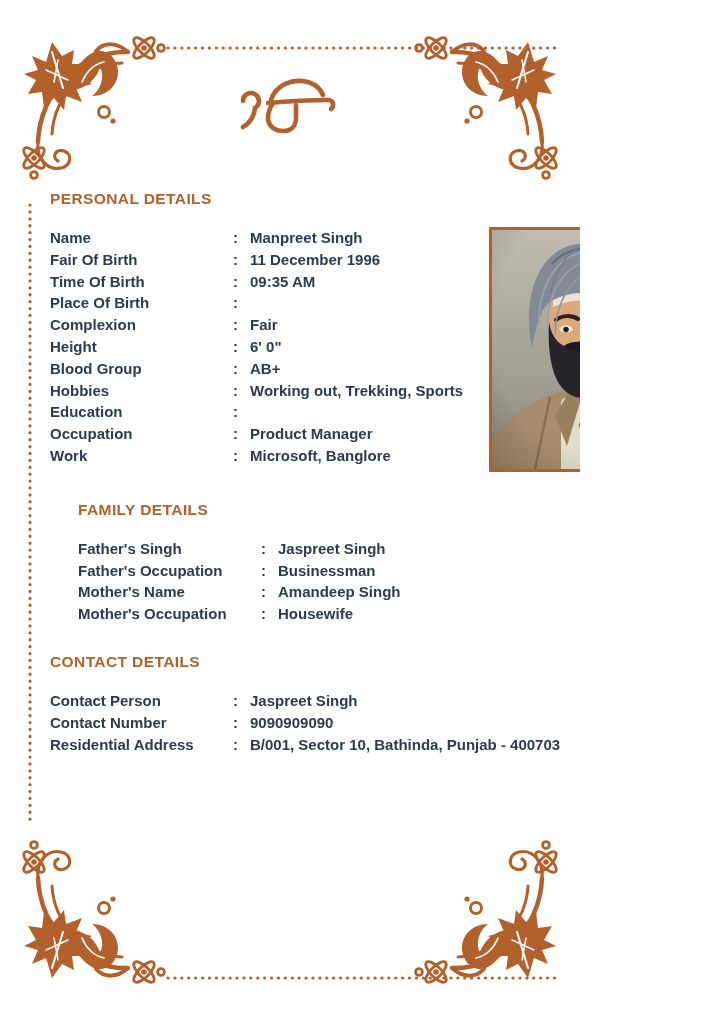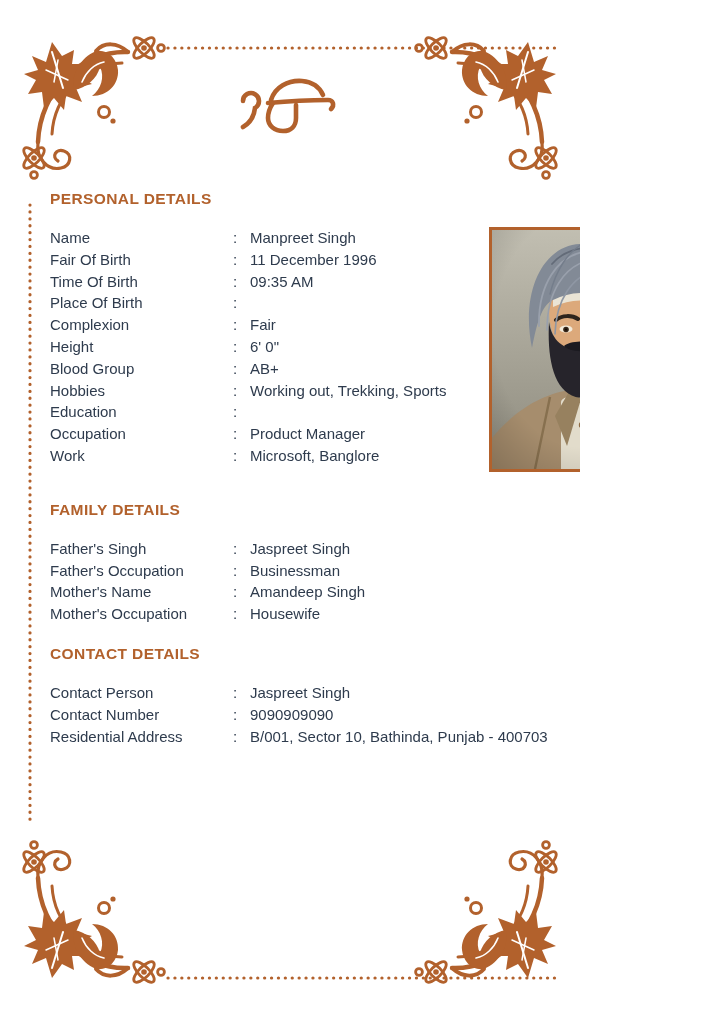--- a/index.html
+++ b/index.html
@@ -21,23 +21,23 @@
   
   .symbol{position:absolute;top:76px;left:50%;transform:translateX(-50%);width:110px;height:58px;color:#b2612c;}
   
   .content{position:absolute;top:190px;left:50px;right:48px;}
   .sec-title{
     margin:0 0 20px 0;
     font-size:15.5px;line-height:17px;
     font-weight:bold;letter-spacing:.4px;
     color:#b2612c;
   }
-  .sec-family{margin-top:34px;}
-  .sec-contact{margin-top:20px;}
-  .row{display:flex;font-size:15px;line-height:21.8px;}
+  .sec-family{margin-top:34px;margin-left:28px;}
+  .sec-contact{margin-top:28px;}
+  .row{display:flex;font-size:15px;line-height:21.8px;font-weight:bold;}
   .lbl{width:183px;flex:none;}
   .sep{width:17px;flex:none;}
   .val{flex:1;white-space:nowrap;}
   
   .photo-frame{
     position:absolute;left:489px;top:227px;
     width:181px;height:239px;
     border:3px solid #b2612c;
     background:#aeaba0;
   }

